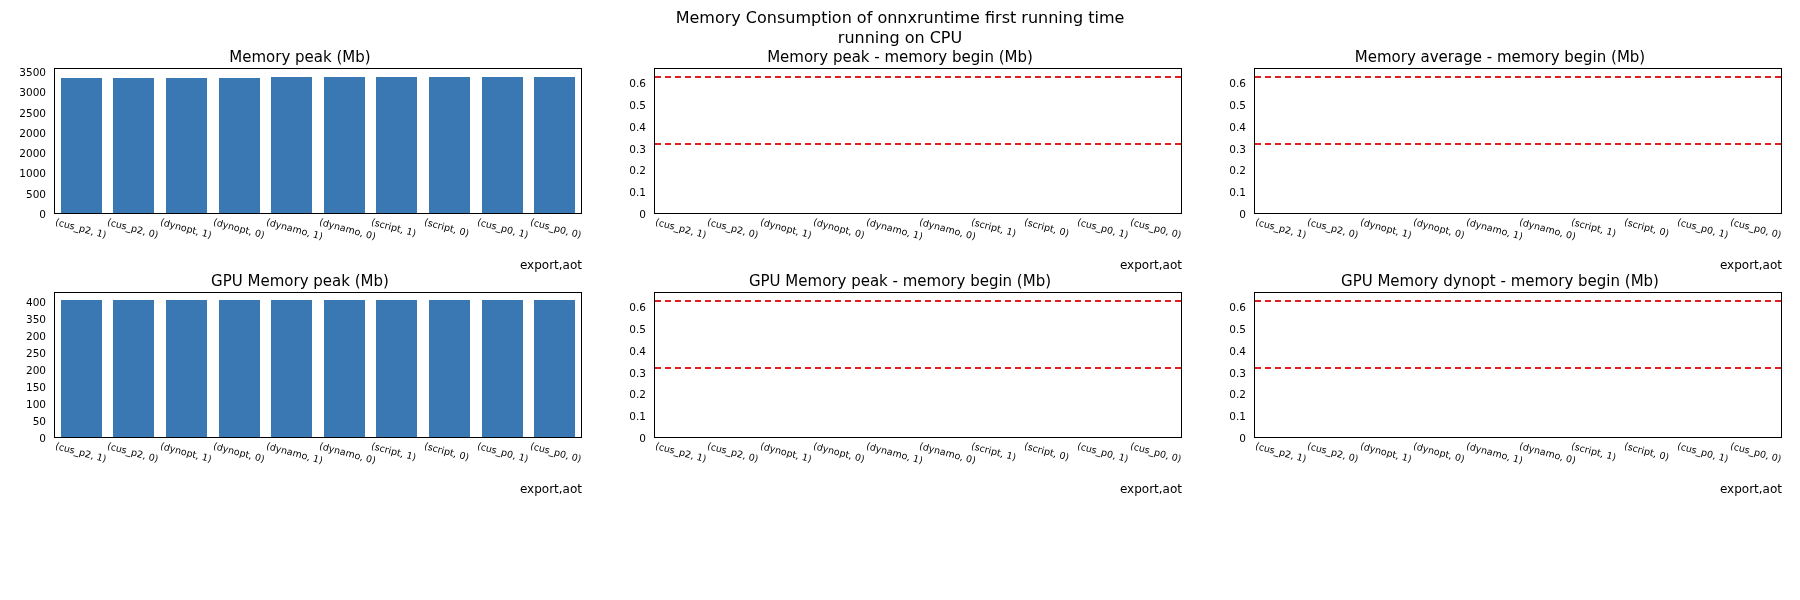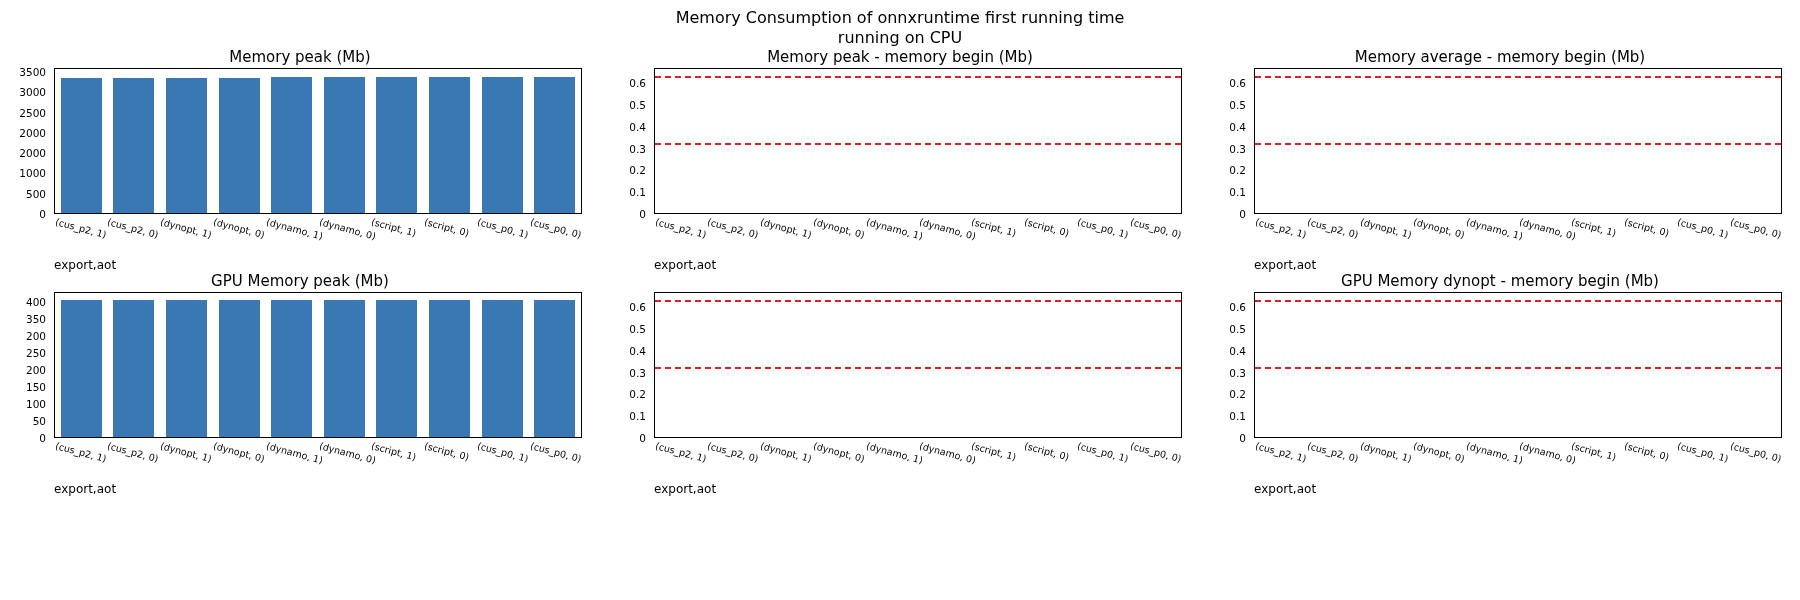--- a/index.html
+++ b/index.html
@@ -86,21 +86,21 @@
     top: 2px;
     transform-origin: left top;
     transform: rotate(15deg);
     font-size: 9.5px;
     white-space: nowrap;
   }
   .xlabel {
     position: absolute;
     left: 54px; right: 18px;
     bottom: 0;
-    text-align: left;
+    text-align: right;
     font-size: 12px;
   }
   
   .bars {
     position: absolute;
     left: 0; right: 0; top: 0; bottom: 0;
   }
   .bar {
     position: absolute;
     bottom: 0;
@@ -254,20 +254,21 @@
           <div class="xtick" style="left: 40.5%;">(dynamo, 1)</div>
           <div class="xtick" style="left: 50.5%;">(dynamo, 0)</div>
           <div class="xtick" style="left: 60.5%;">(script, 1)</div>
           <div class="xtick" style="left: 70.5%;">(script, 0)</div>
           <div class="xtick" style="left: 80.5%;">(cus_p0, 1)</div>
           <div class="xtick" style="left: 90.5%;">(cus_p0, 0)</div>
         </div>
         <div class="xlabel">export,aot</div>
       </div>
       <div class="cell">
+        <div class="cell-title">GPU Memory peak - memory begin (Mb)</div>
         <div class="yticks">
           <div class="ytick" style="bottom: 0%;">0</div>
           <div class="ytick" style="bottom: 14.9254%;">0.1</div>
           <div class="ytick" style="bottom: 29.8507%;">0.2</div>
           <div class="ytick" style="bottom: 44.7761%;">0.3</div>
           <div class="ytick" style="bottom: 59.7015%;">0.4</div>
           <div class="ytick" style="bottom: 74.6269%;">0.5</div>
           <div class="ytick" style="bottom: 89.5522%;">0.6</div>
         </div>
         <div class="plot-box">

